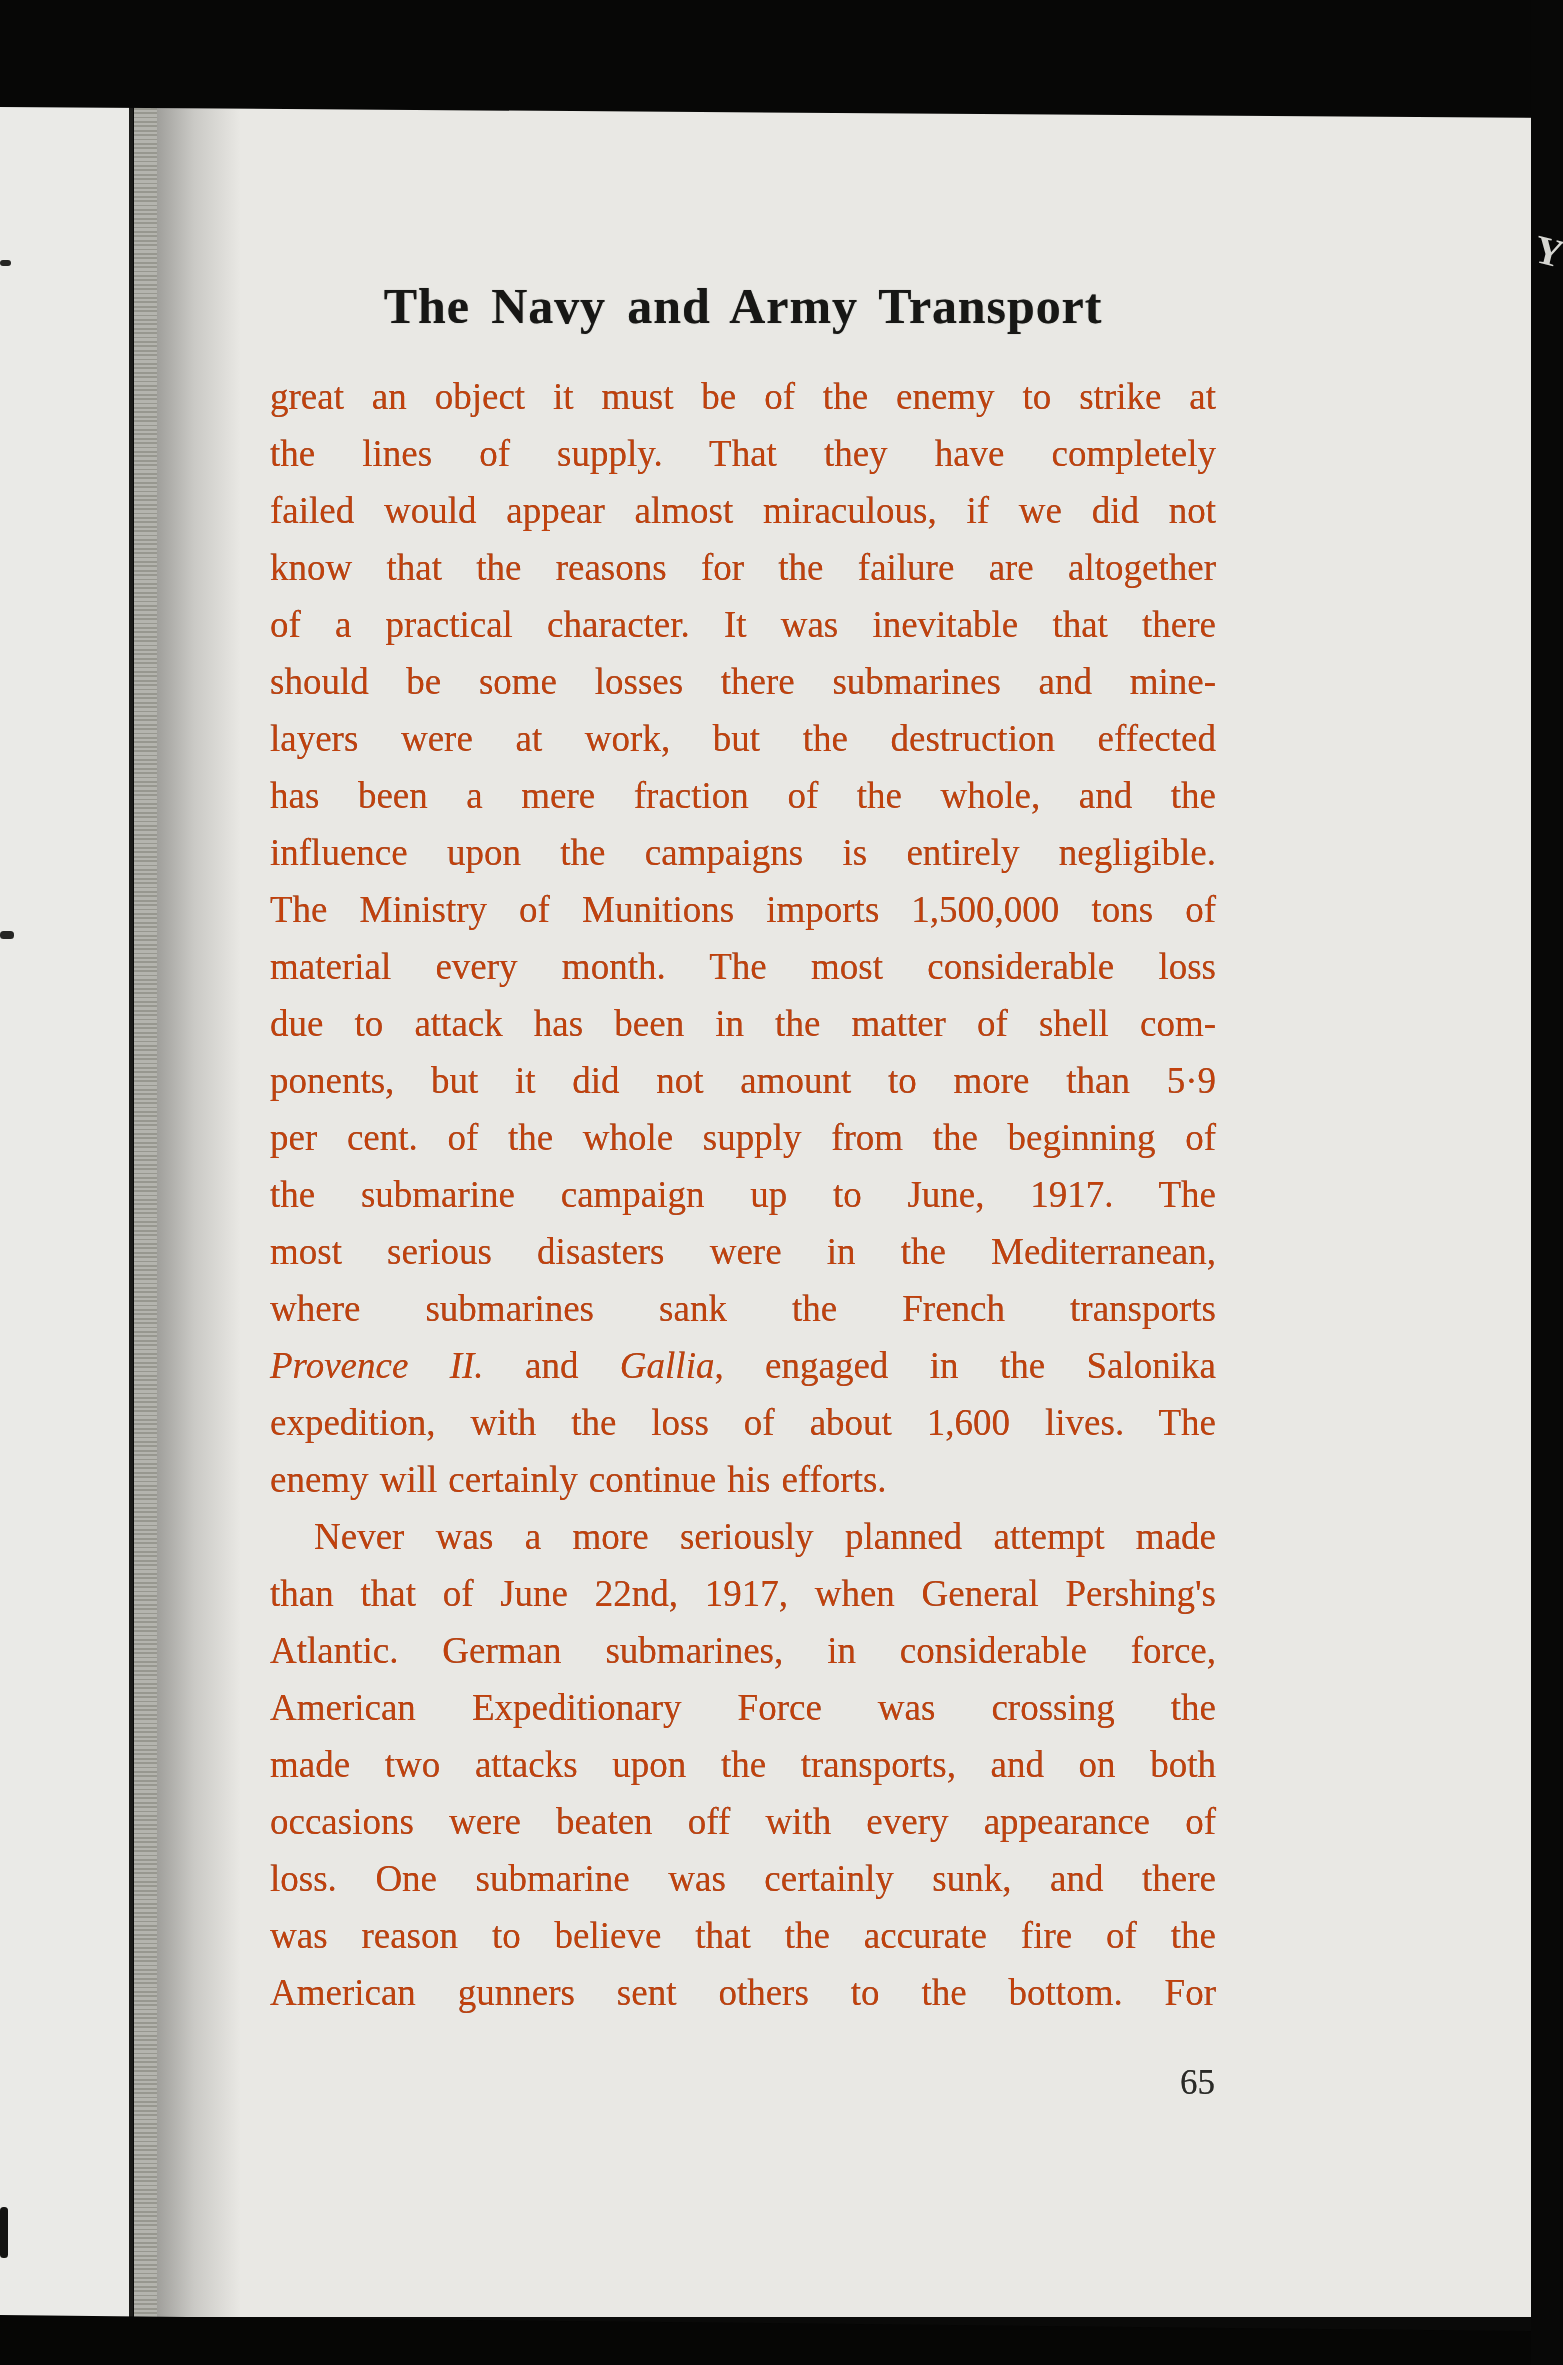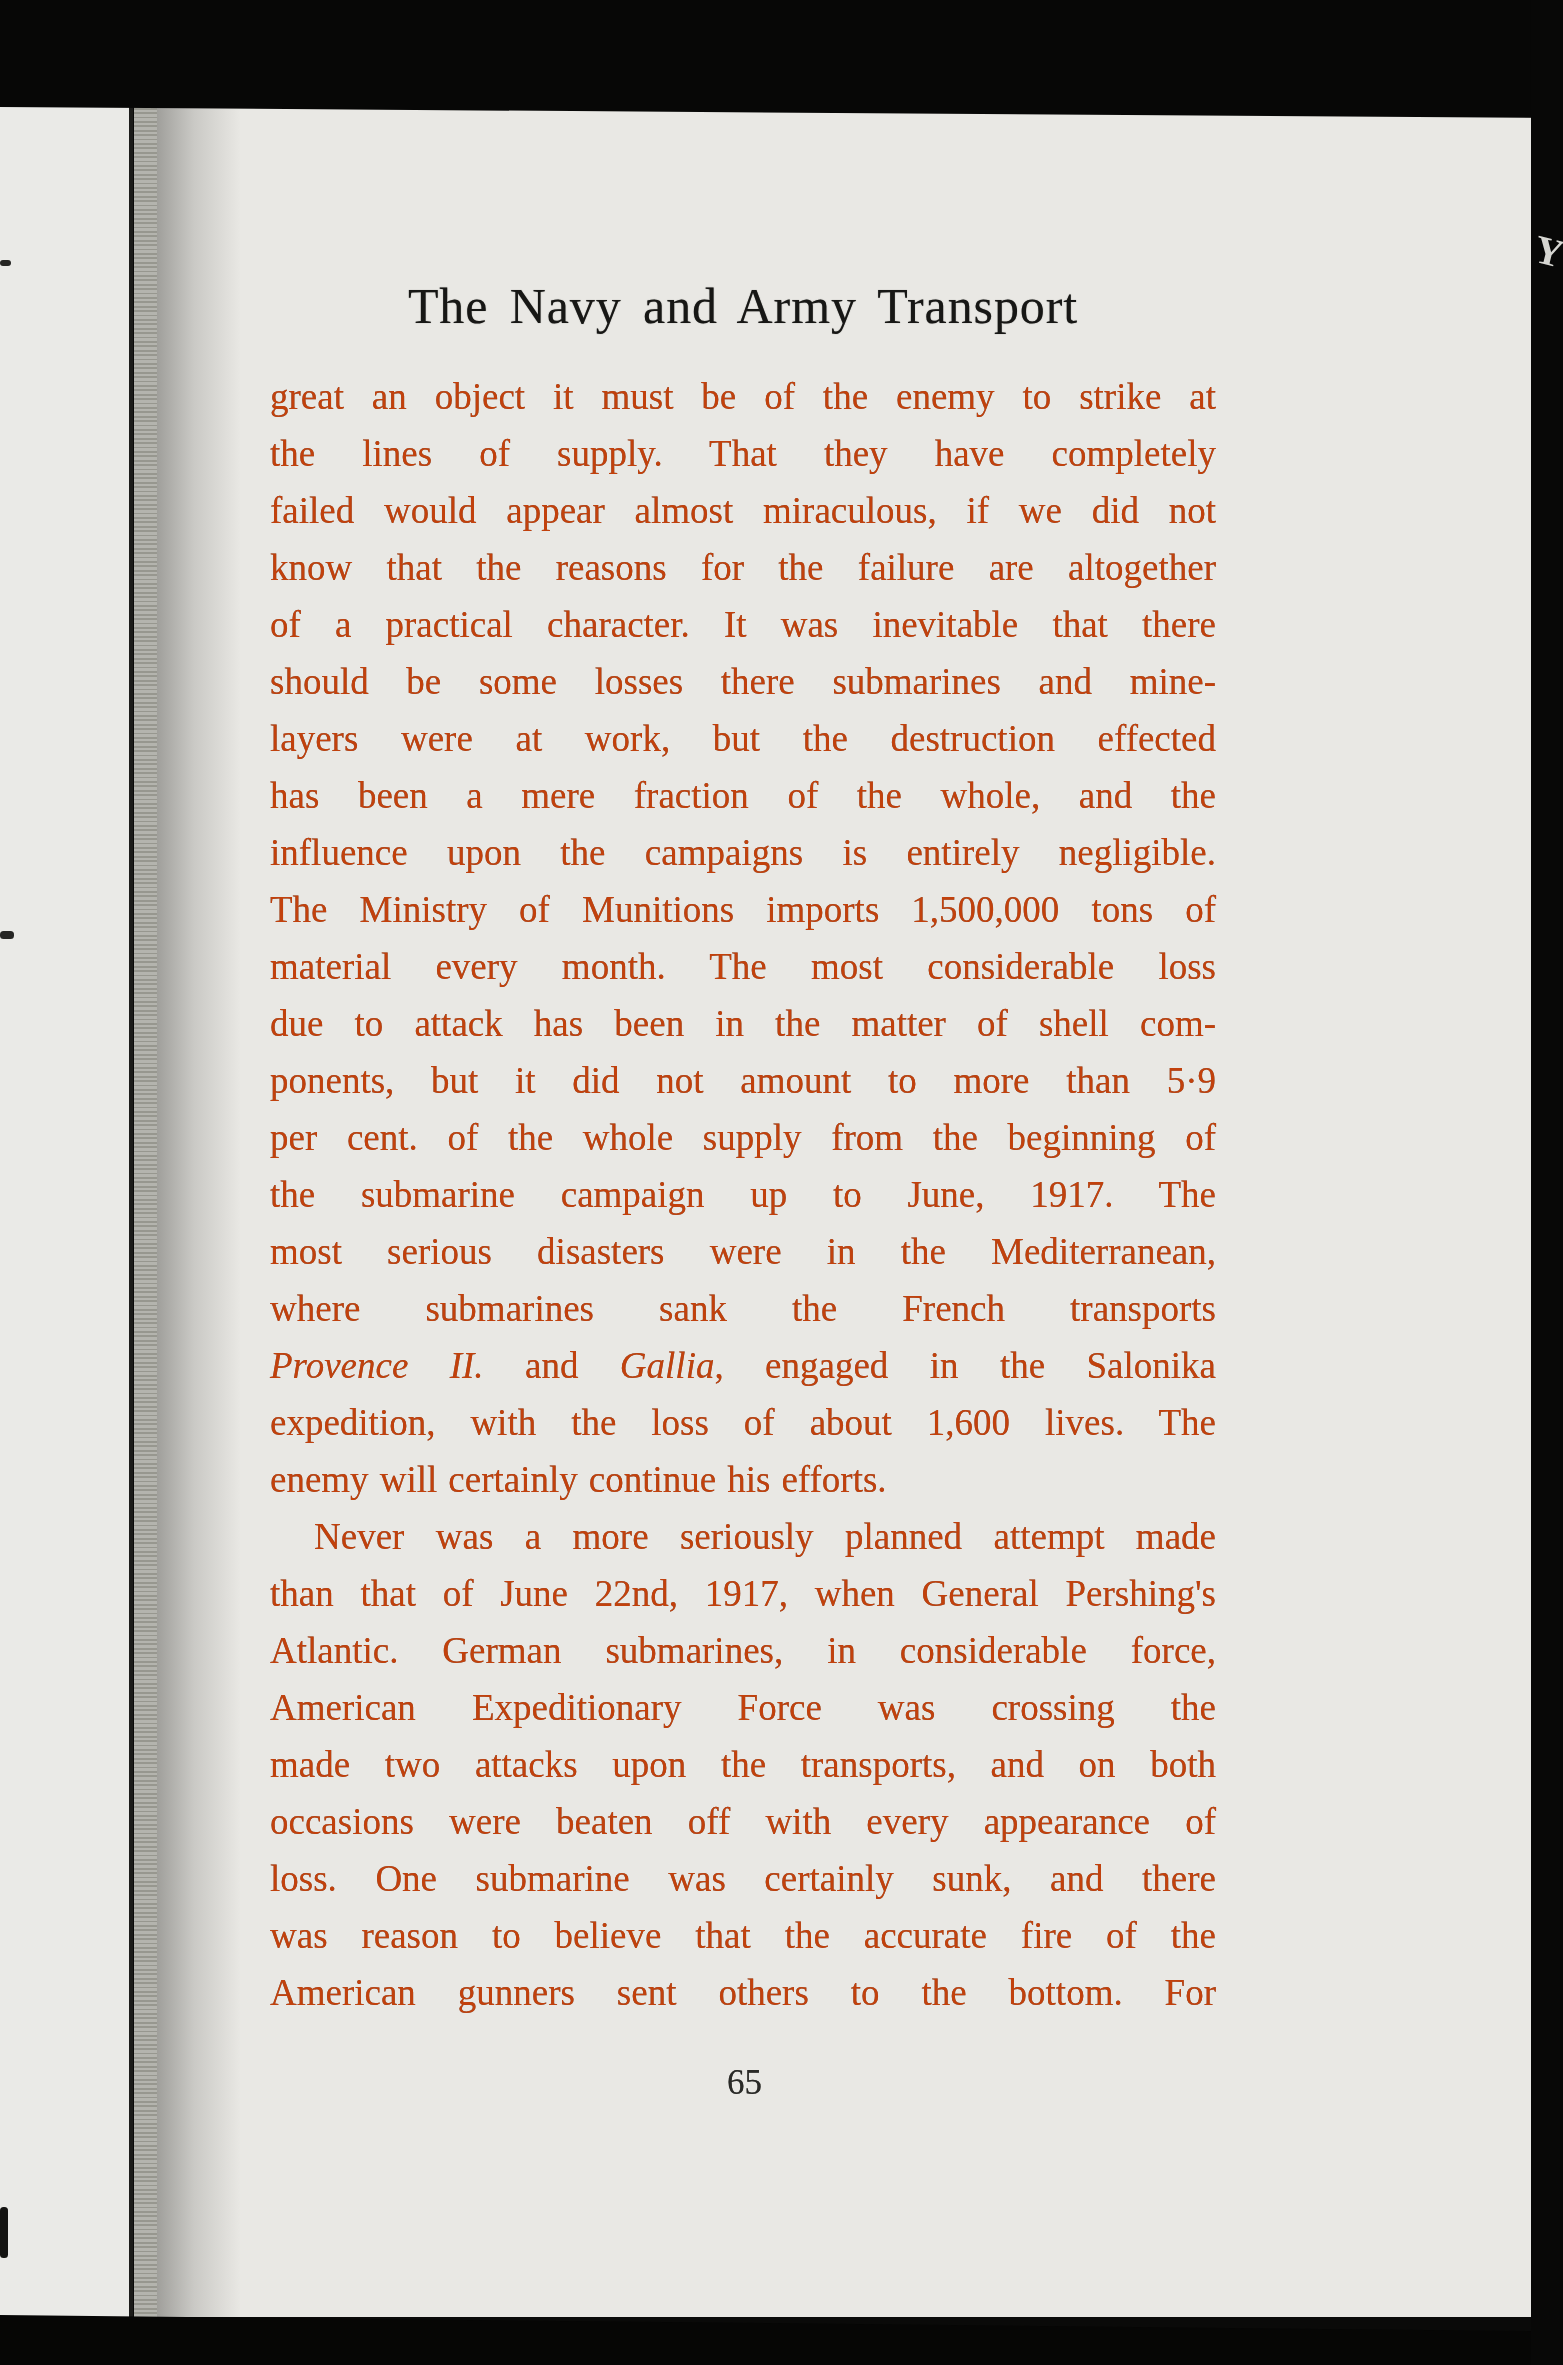--- a/index.html
+++ b/index.html
@@ -26,37 +26,37 @@
   .page{
     position:absolute;left:157px;top:99px;width:1375px;height:2218px;
     background:#e9e8e4;
   }
   .page::before{
     content:"";position:absolute;inset:0;pointer-events:none;
     background:linear-gradient(90deg,rgba(40,40,36,.38),rgba(40,40,36,.16) 37px,rgba(40,40,36,0) 84px);
   }
   .content{position:absolute;left:113px;top:0;width:946px;}
   .title{
-    margin-top:178px;text-align:center;font-weight:normal;
+    margin-top:178px;text-align:center;font-weight:bold;
     font-size:50px;line-height:58px;letter-spacing:0.9px;word-spacing:8px;
     color:#171715;text-shadow:0 0 0.9px rgba(25,25,22,.55);
   }
   .bodytext{margin-top:33px;}
   .line{
     font-size:37px;line-height:57px;color:#c2410c;
     text-align:justify;text-align-last:justify;
     text-shadow:0 0 0.5px rgba(30,30,27,.6);
     word-spacing:1.8px;
   }
   .line.noj{text-align-last:left;}
   .line.indent{text-indent:44px;}
   .em{font-style:italic;}
   .pagenum{
-    position:absolute;left:96px;top:1964px;width:946px;
-    text-align:center;padding-left:37px;box-sizing:border-box;
+    position:absolute;left:112px;top:1964px;width:946px;
+    text-align:right;padding-left:37px;box-sizing:border-box;
     font-size:35px;color:#2a2a27;text-shadow:0 0 0.5px rgba(30,30,27,.6);
   }
   
   .band-top{
     position:absolute;left:-10.6px;top:-10.6px;width:1690px;height:118px;
     background:#070706;transform:rotate(0.4deg);transform-origin:0 118px;
   }
   .band-bottom{
     position:absolute;left:-10.6px;top:2315px;width:1690px;height:282px;
     background:#060605;transform:rotate(0.6deg);transform-origin:0 0;

